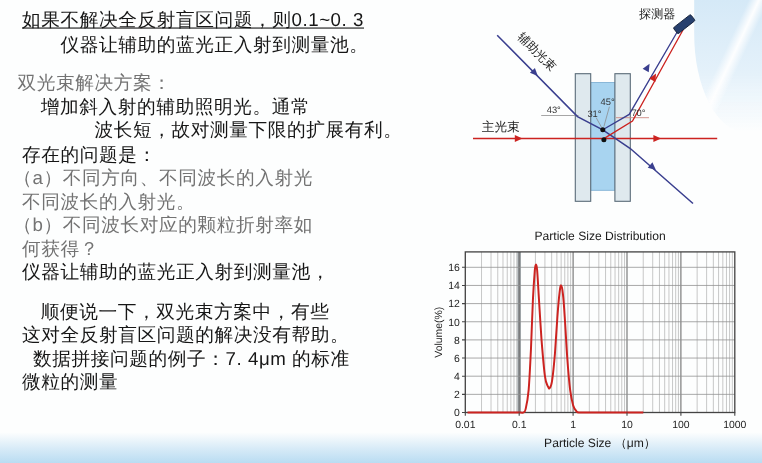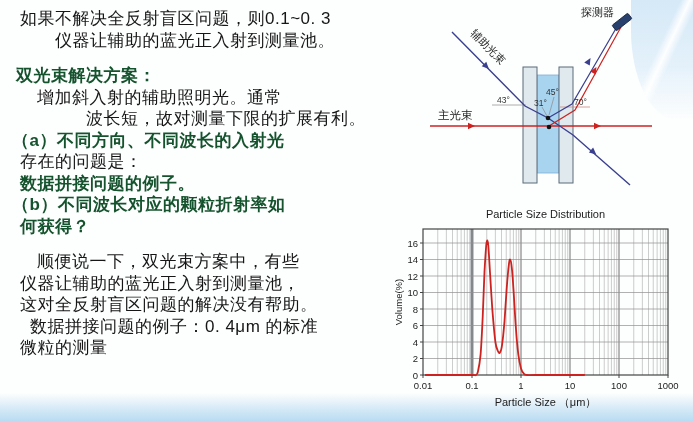--- a/index.html
+++ b/index.html
@@ -17,48 +17,48 @@
   }
   .bottom-band{
     position:absolute;left:0;bottom:0;width:100%;height:28px;
     background:linear-gradient(180deg, rgba(255,255,255,0) 0%, #d6eaf7 55%, #b9dcf2 100%);
   }
   #text-column{position:absolute;left:8px;top:8px;width:424px;}
   .tline{
     font-size:17px;line-height:21.5px;white-space:pre;letter-spacing:0.5px;
   }
   .tline.k{color:#161616;}
-  .tline.r{color:#14532d;font-weight:bold;}
+  .tline.r{color:#737373;}
   #diagram{position:absolute;left:430px;top:0;}
   #chart{position:absolute;left:393px;top:202px;width:300px;height:216px;}
   svg text{font-family:"Liberation Sans","DejaVu Sans",sans-serif;}
 </style>
 </head>
 <body>
 
 <div class="slide">
 
   <div class="corner-deco"></div>
   <div class="bottom-band"></div>
 
   <div id="text-column">
-      <div class="tline k" style="padding-left: 12px;">如果不解决全反射盲区问题，则0.1~0. 3</div>
+      <div class="tline k" style="padding-left: 12px; text-decoration: underline;">如果不解决全反射盲区问题，则0.1~0. 3</div>
       <div class="tline k" style="padding-left: 47px;">仪器让辅助的蓝光正入射到测量池。</div>
       <div class="tline r" style="padding-left: 8px; margin-top: 14px;">双光束解决方案：</div>
       <div class="tline k" style="padding-left: 29px;">增加斜入射的辅助照明光。通常</div>
       <div class="tline k" style="padding-left: 12px; text-align: center;">波长短，故对测量下限的扩展有利。</div>
+      <div class="tline k" style="padding-left: 12px;">存在的问题是：</div>
       <div class="tline r" style="padding-left: 4px;">（a）不同方向、不同波长的入射光</div>
-      <div class="tline k" style="padding-left: 12px;">存在的问题是：</div>
-      <div class="tline r" style="padding-left: 12px;">数据拼接问题的例子。</div>
+      <div class="tline r" style="padding-left: 12px;">不同波长的入射光。</div>
       <div class="tline r" style="padding-left: 4px;">（b）不同波长对应的颗粒折射率如</div>
       <div class="tline r" style="padding-left: 12px;">何获得？</div>
+      <div class="tline k" style="padding-left: 12px;">仪器让辅助的蓝光正入射到测量池，</div>
       <div class="tline k" style="padding-left: 29px; margin-top: 14px;">顺便说一下，双光束方案中，有些</div>
-      <div class="tline k" style="padding-left: 12px;">仪器让辅助的蓝光正入射到测量池，</div>
       <div class="tline k" style="padding-left: 12px;">这对全反射盲区问题的解决没有帮助。</div>
-      <div class="tline k" style="padding-left: 22px;">数据拼接问题的例子：0. 4μm 的标准</div>
+      <div class="tline k" style="padding-left: 22px;">数据拼接问题的例子：7. 4μm 的标准</div>
       <div class="tline k" style="padding-left: 12px;">微粒的测量</div>
     </div>
 
   <svg id="diagram" width="263" height="200" viewBox="0 0 263 200">
     <defs></defs>
 
     <rect x="107" y="75" width="22" height="98" fill="#a8d4f0" stroke="#7fb0d4" stroke-width="0.8"></rect>
     <rect x="93" y="67" width="14" height="116" fill="#dfe9ee" stroke="#5a6b78" stroke-width="1"></rect>
     <rect x="129" y="67" width="14" height="116" fill="#dfe9ee" stroke="#5a6b78" stroke-width="1"></rect>
 

